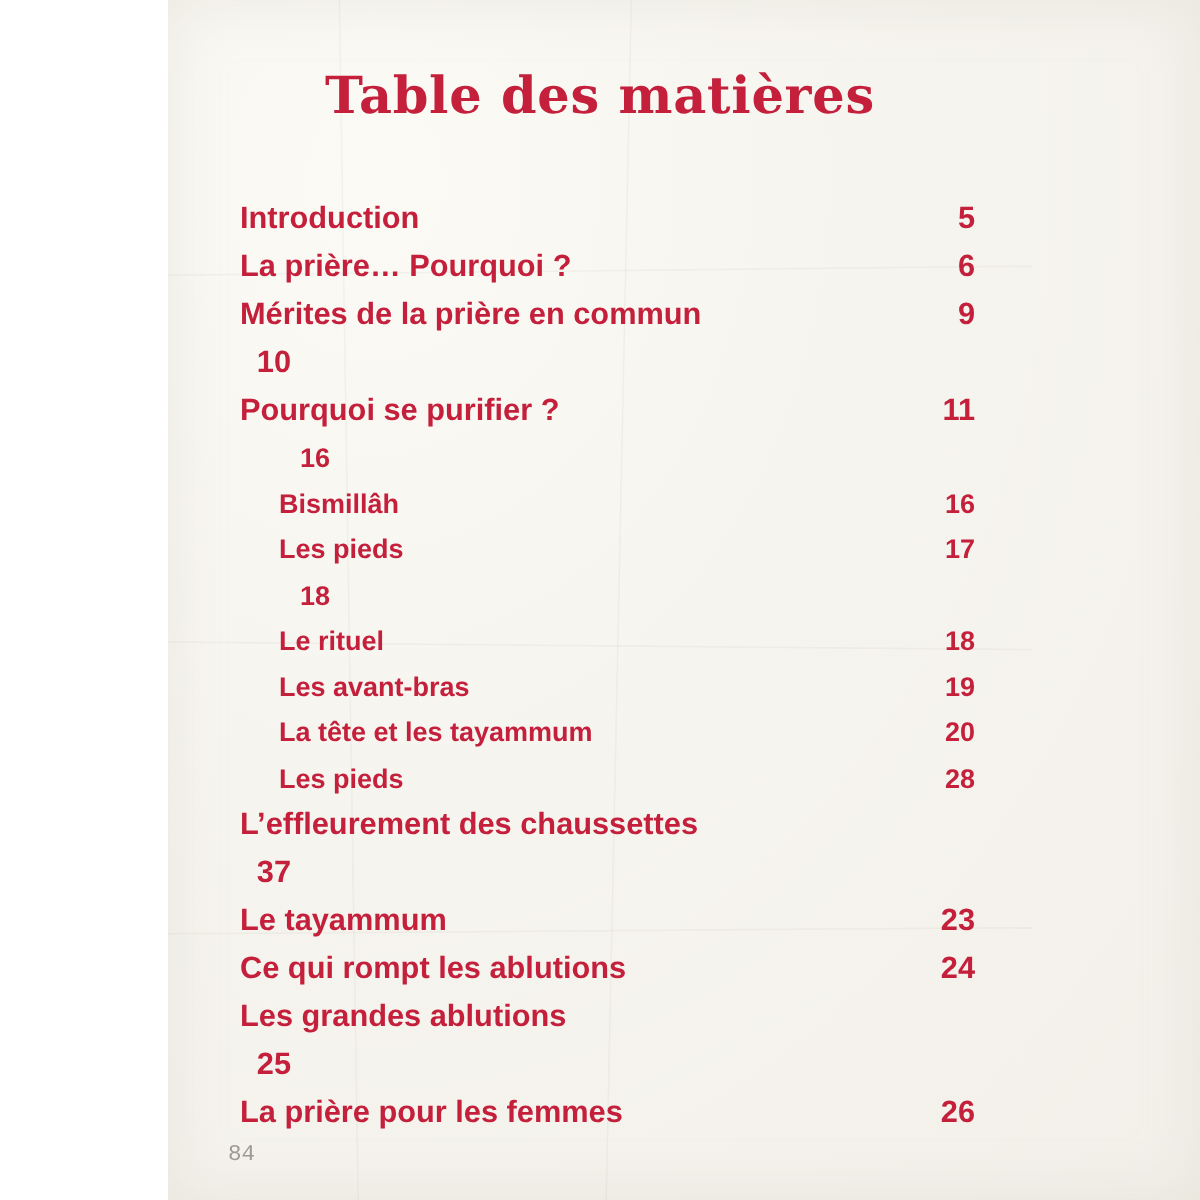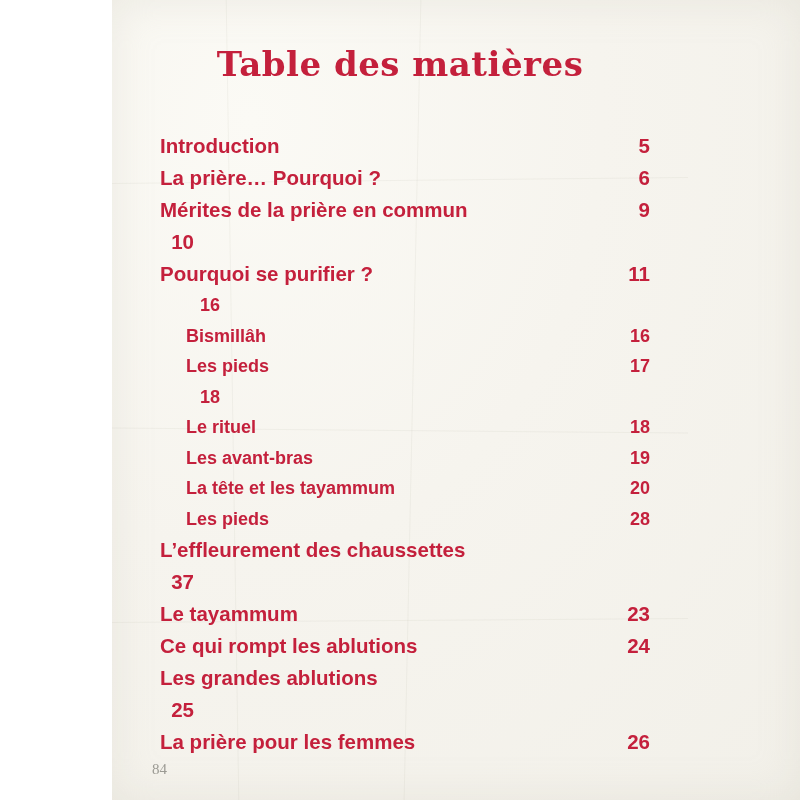--- a/index.html
+++ b/index.html
@@ -90,21 +90,21 @@
     padding-left: 26px;
   }
   
   .page-num.blank { visibility: hidden; }
 
   #folio {
     position: absolute;
     left: 40px;
     bottom: 22px;
     color: #9b9a93;
-    font-family: Liberation Serif, serif;
+    font-family: Liberation Mono, monospace;
     font-size: 15px;
   }
 </style>
 </head>
 <body>
 
 <div id="page">
   <div id="paper">
     <div class="crease c1"></div>
     <div class="crease c2"></div>

